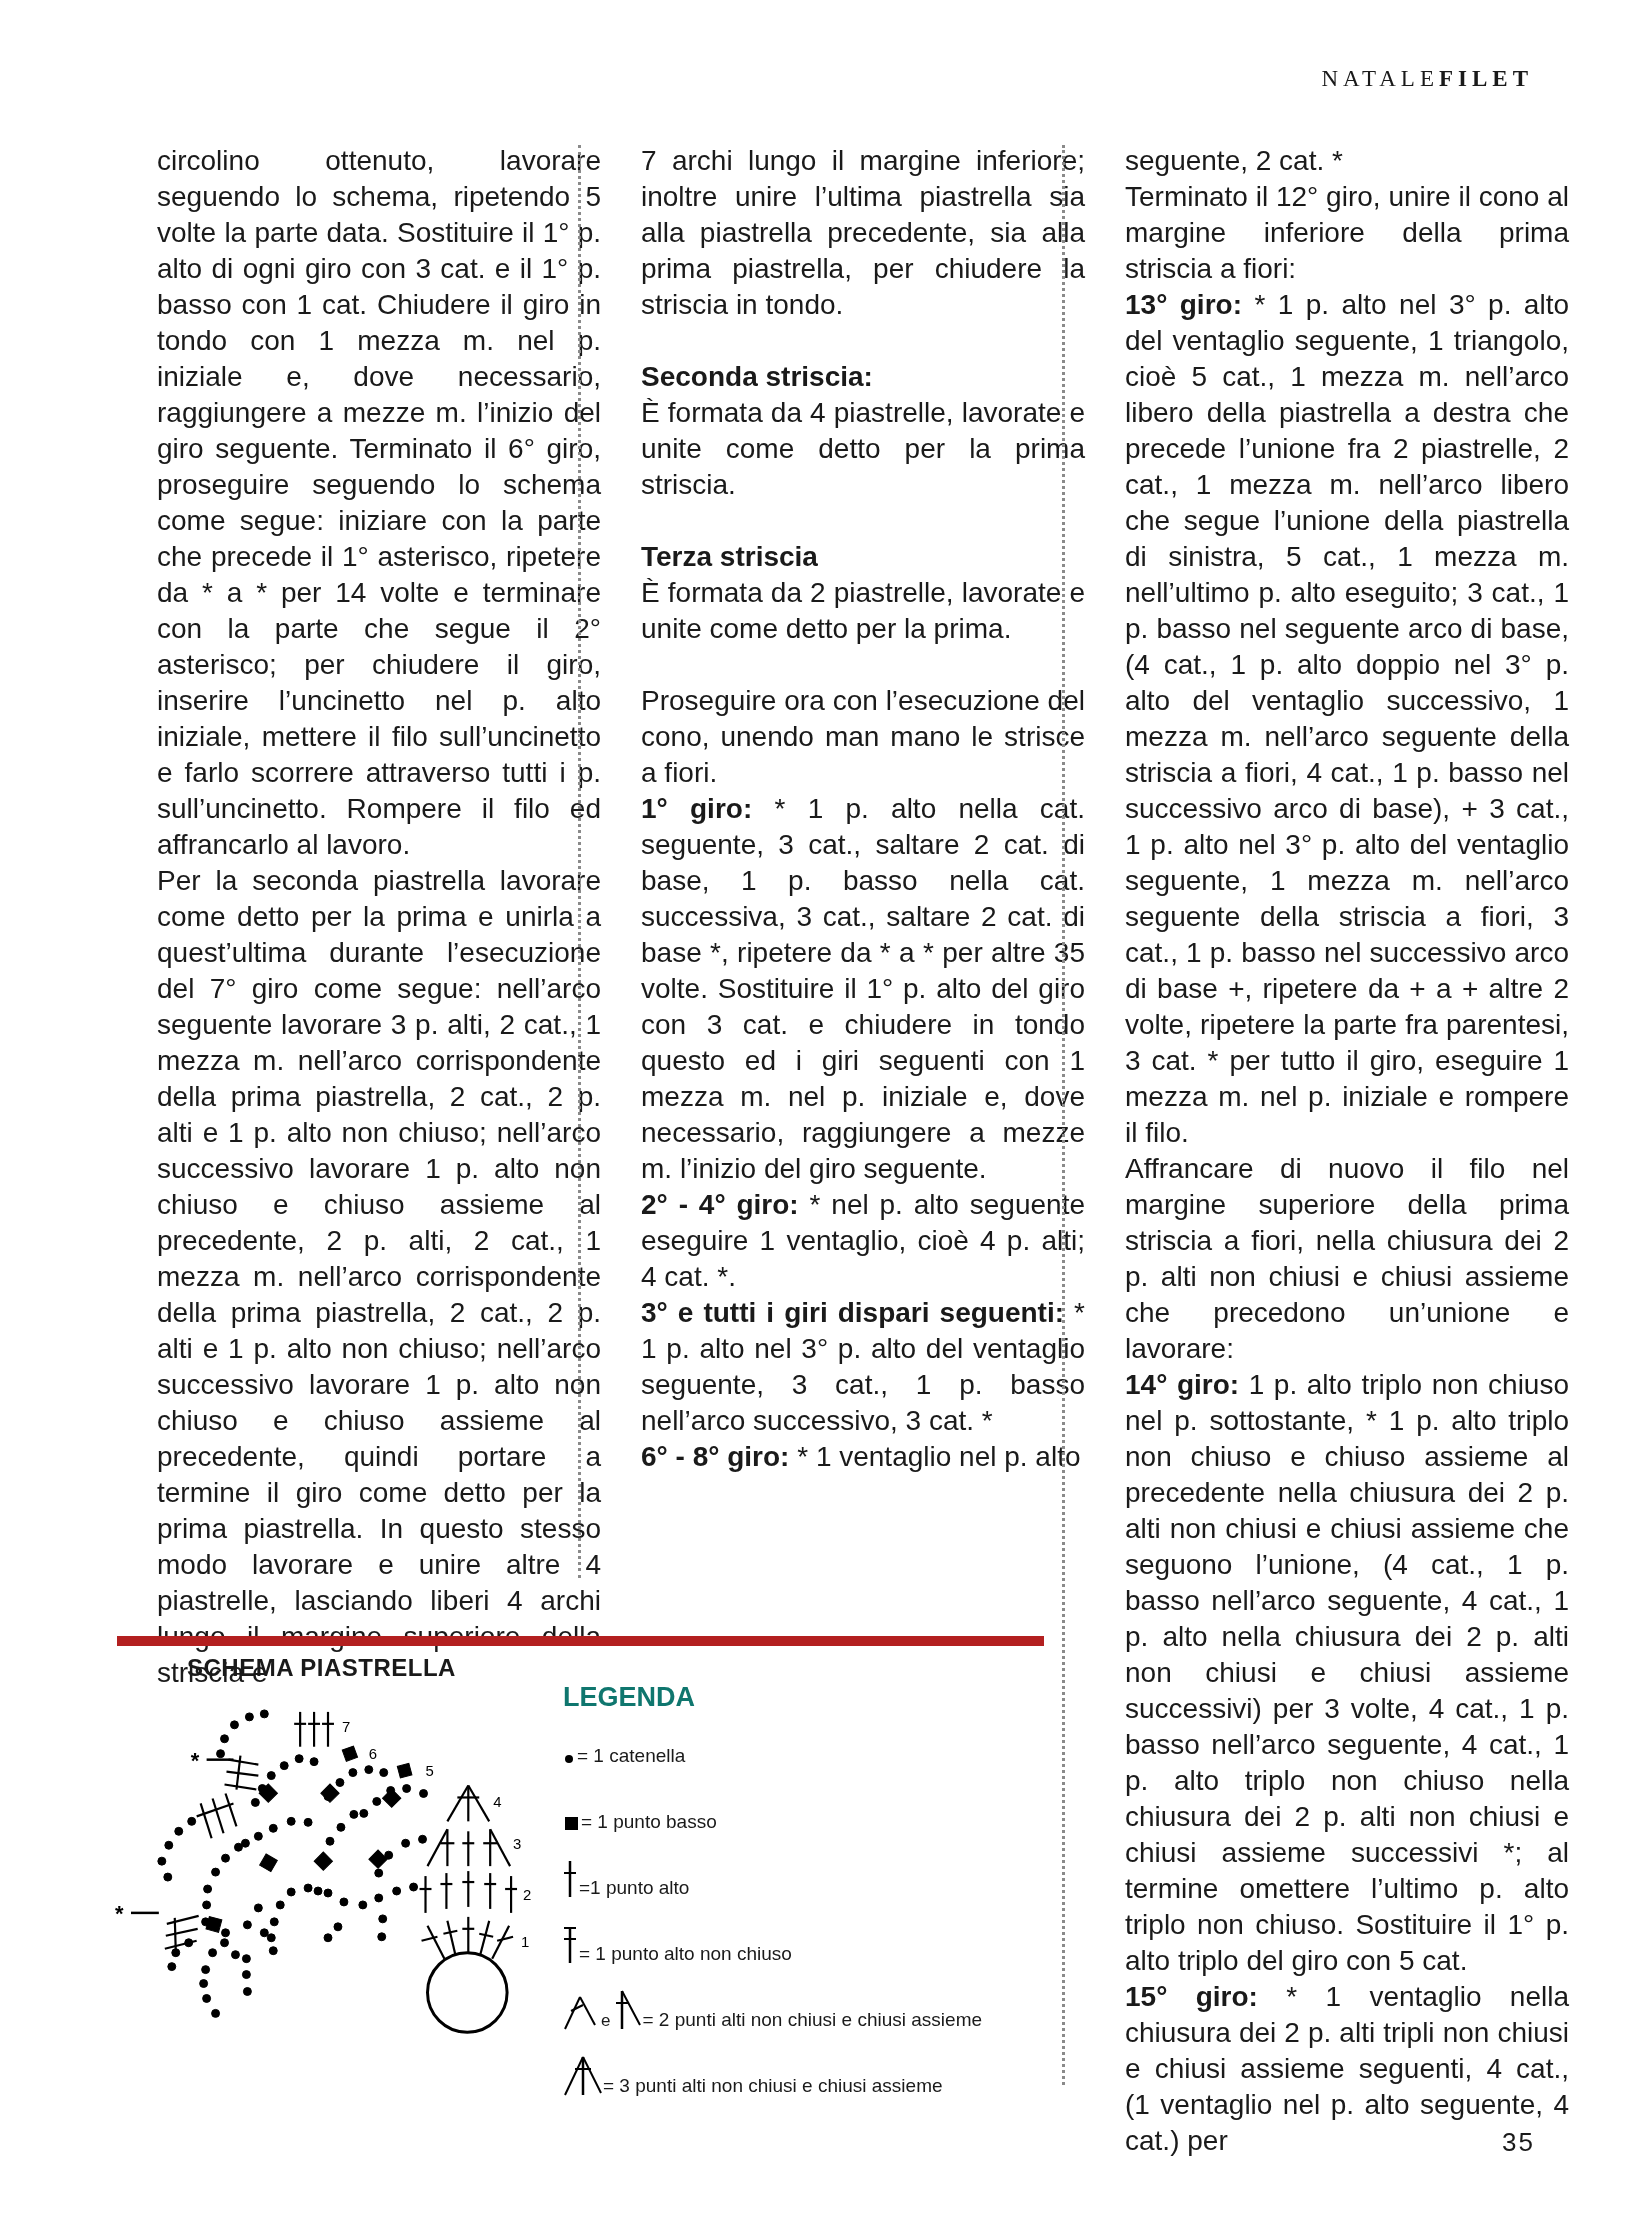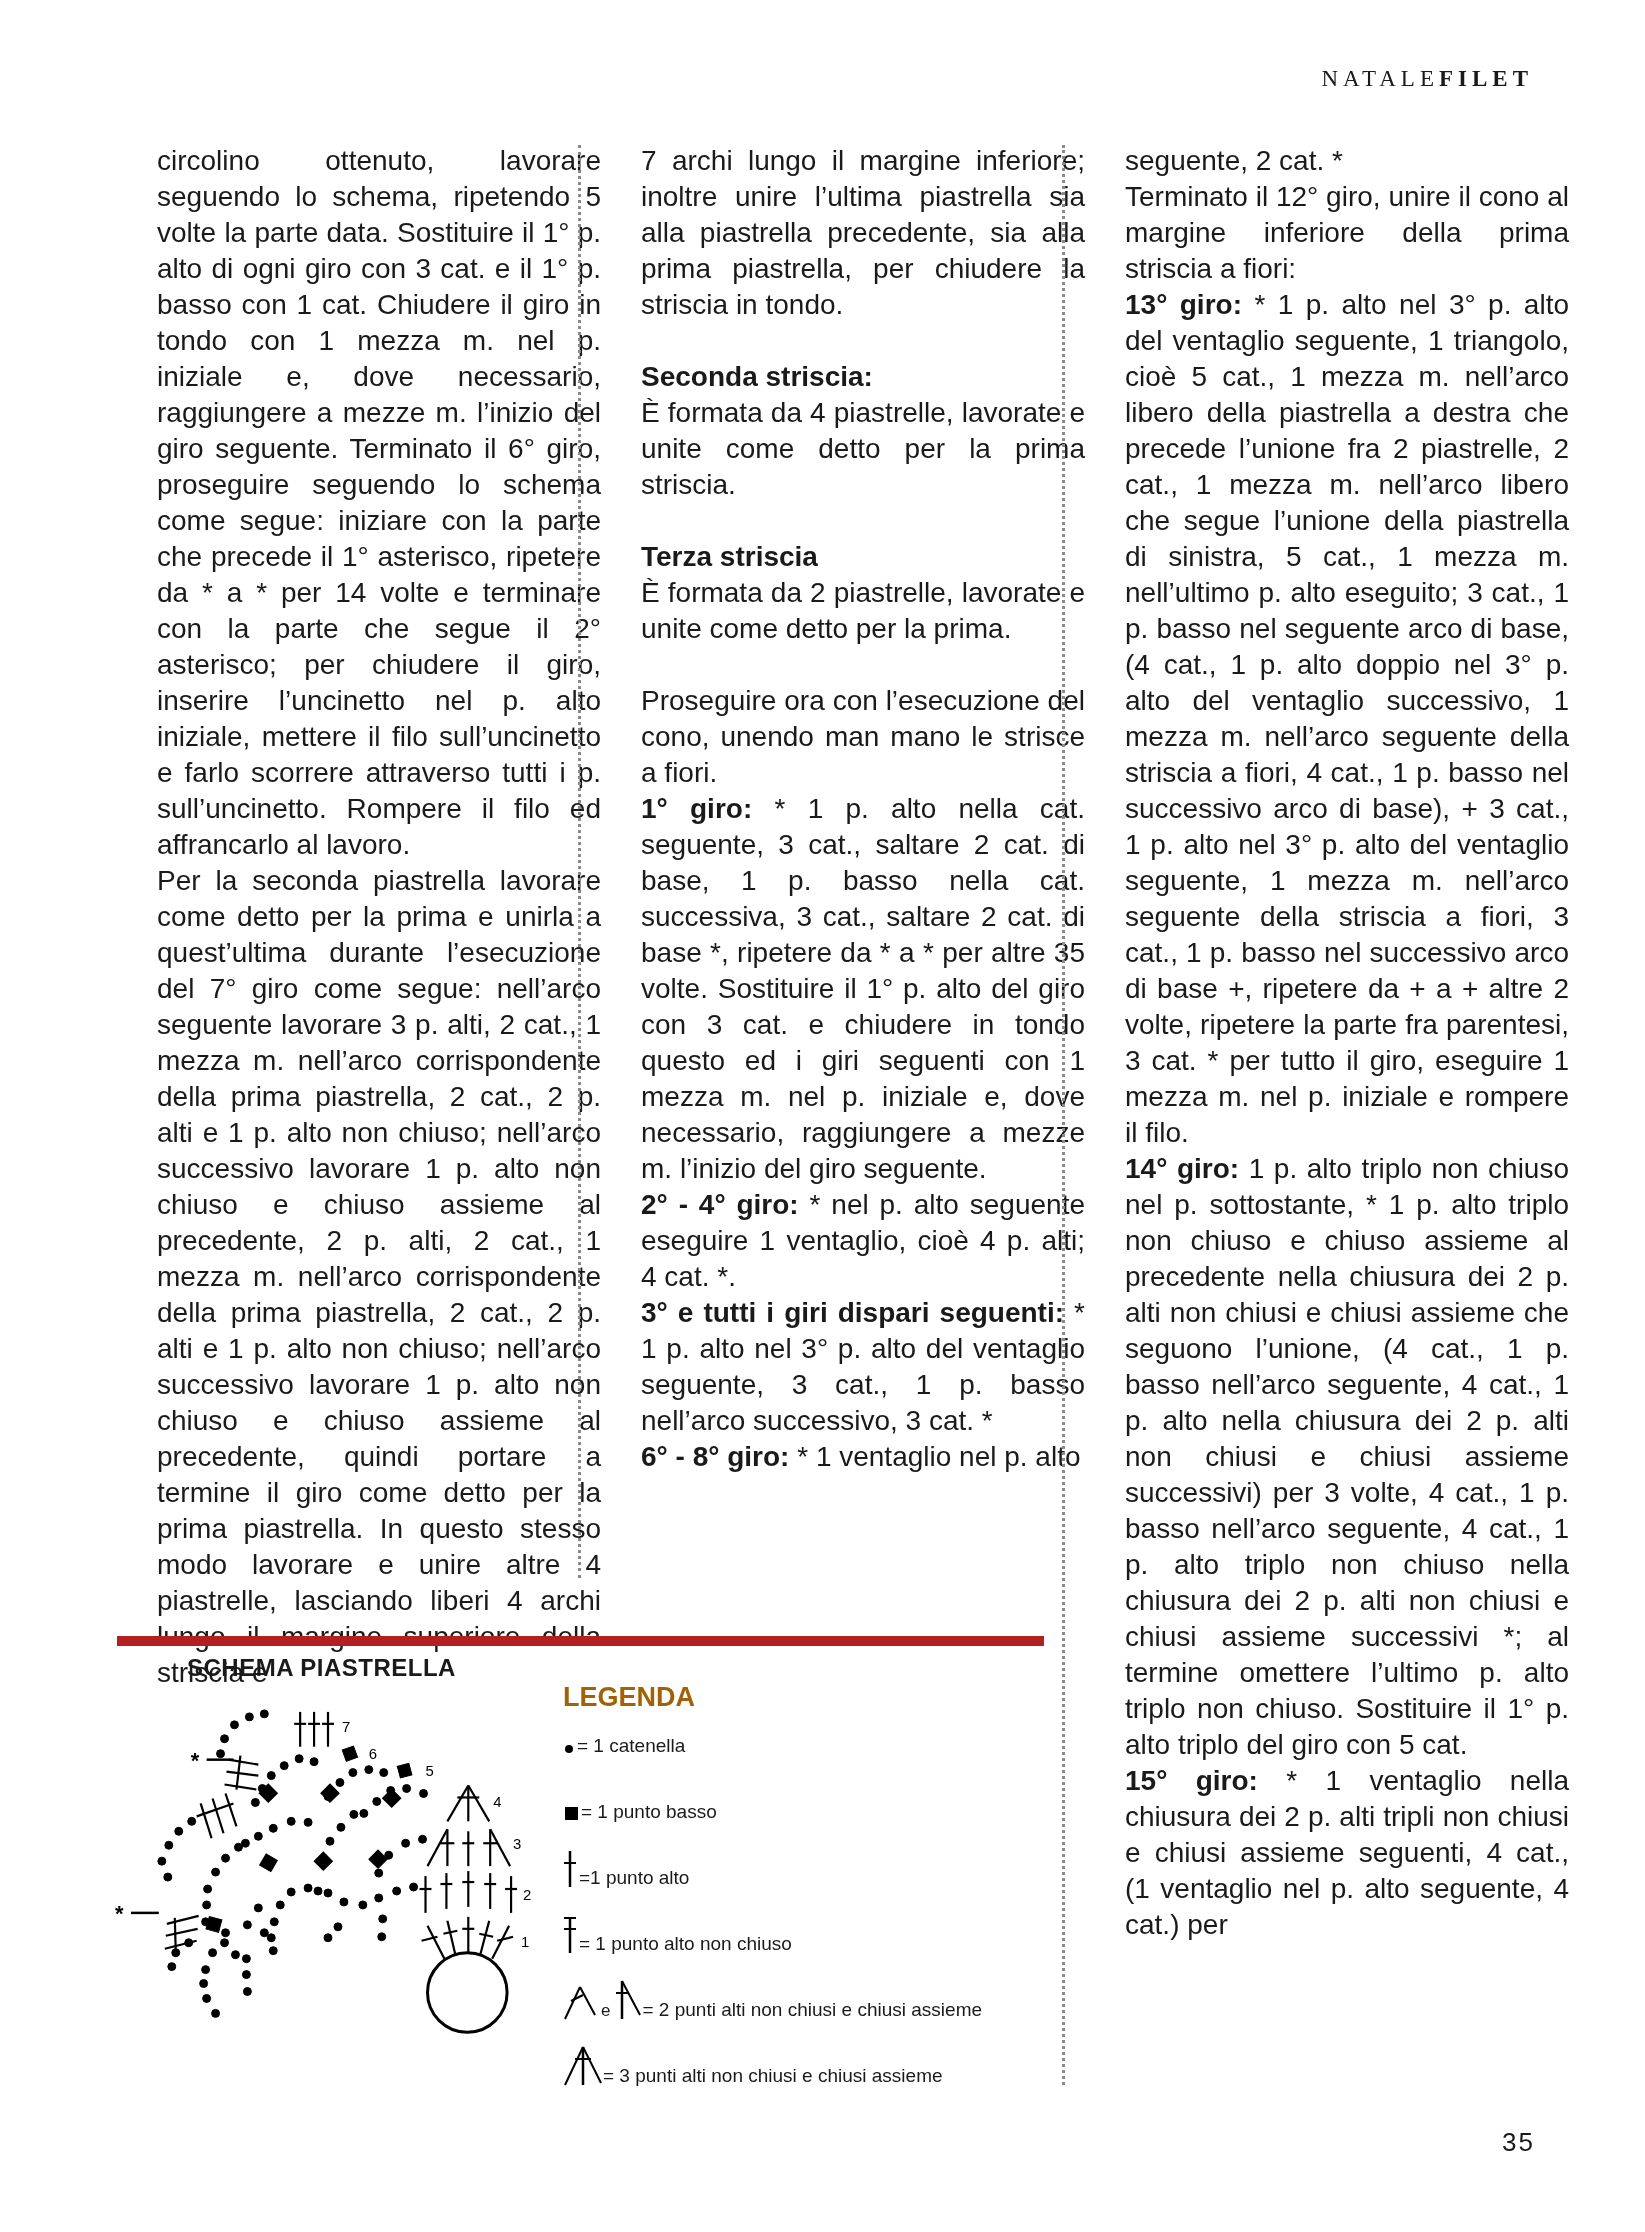--- a/index.html
+++ b/index.html
@@ -15,21 +15,21 @@
   .col1 { left: 117px; width: 444px; }
   .col2 { left: 601px; width: 444px; }
   .col3 { left: 1085px; width: 444px; }
   .divider { position: absolute; width: 0; border-left: 3px dotted #8a8a8a; }
   .div1 { left: 578px; top: 145px; height: 1433px; }
   .div2 { left: 1062px; top: 145px; height: 1940px; }
   .redbar { position: absolute; left: 117px; top: 1636px; width: 927px; height: 10px; background: #b32020; }
   .schema-title { position: absolute; left: 187px; top: 1654px; font-size: 24px; font-weight: bold; letter-spacing: 0.5px; }
   .diagram { position: absolute; left: 109px; top: 1692px; width: 438px; height: 398px; }
   .legend { position: absolute; left: 563px; top: 1682px; width: 498px; }
-  .legend-title { font-size: 27px; font-weight: bold; color: #a16207; margin-bottom: 4px; }
+  .legend-title { font-size: 27px; font-weight: bold; color: #0f766e; margin-bottom: 14px; }
   .legend-row { display: flex; align-items: flex-end; font-size: 19px; height: 66px; }
   .legend-row svg { flex: 0 0 auto; }
   .pagenum { position: absolute; right: 111px; top: 2127px; font-size: 26px; letter-spacing: 2px; }
 </style>
 </head>
 <body>
 
 <div class="header">
   <span class="thin">NATALE</span><span class="bold">FILET</span>
 </div>
@@ -56,20 +56,21 @@
   <p><b>3° e tutti i giri dispari seguenti:</b><span> * 1 p. alto nel 3° p. alto del ventaglio seguente, 3 cat., 1 p. basso nell’arco successivo, 3 cat. *</span></p>
   <p><b>6° - 8° giro:</b><span> * 1 ventaglio nel p. alto</span></p>
 </div>
 
 <div class="divider div2"></div>
 
 <div class="col col3">
   <p>seguente, 2 cat. *</p>
   <p>Terminato il 12° giro, unire il cono al margine inferiore della prima striscia a fiori:</p>
   <p><b>13° giro:</b><span> * 1 p. alto nel 3° p. alto del ventaglio seguente, 1 triangolo, cioè 5 cat., 1 mezza m. nell’arco libero della piastrella a destra che precede l’unione fra 2 piastrelle, 2 cat., 1 mezza m. nell’arco libero che segue l’unione della piastrella di sinistra, 5 cat., 1 mezza m. nell’ultimo p. alto eseguito; 3 cat., 1 p. basso nel seguente arco di base, (4 cat., 1 p. alto doppio nel 3° p. alto del ventaglio successivo, 1 mezza m. nell’arco seguente della striscia a fiori, 4 cat., 1 p. basso nel successivo arco di base), + 3 cat., 1 p. alto nel 3° p. alto del ventaglio seguente, 1 mezza m. nell’arco seguente della striscia a fiori, 3 cat., 1 p. basso nel successivo arco di base +, ripetere da + a + altre 2 volte, ripetere la parte fra parentesi, 3 cat. * per tutto il giro, eseguire 1 mezza m. nel p. iniziale e rompere il filo.</span></p>
+  <p>Affrancare di nuovo il filo nel margine superiore della prima striscia a fiori, nella chiusura dei 2 p. alti non chiusi e chiusi assieme che precedono un’unione e lavorare:</p>
   <p><b>14° giro:</b><span> 1 p. alto triplo non chiuso nel p. sottostante, * 1 p. alto triplo non chiuso e chiuso assieme al precedente nella chiusura dei 2 p. alti non chiusi e chiusi assieme che seguono l’unione, (4 cat., 1 p. basso nell’arco seguente, 4 cat., 1 p. alto nella chiusura dei 2 p. alti non chiusi e chiusi assieme successivi) per 3 volte, 4 cat., 1 p. basso nell’arco seguente, 4 cat., 1 p. alto triplo non chiuso nella chiusura dei 2 p. alti non chiusi e chiusi assieme successivi *; al termine omettere l’ultimo p. alto triplo non chiuso. Sostituire il 1° p. alto triplo del giro con 5 cat.</span></p>
   <p><b>15° giro:</b><span> * 1 ventaglio nella chiusura dei 2 p. alti tripli non chiusi e chiusi assieme seguenti, 4 cat., (1 ventaglio nel p. alto seguente, 4 cat.) per</span></p>
 </div>
 
 <div class="redbar"></div>
 <div class="schema-title">SCHEMA PIASTRELLA</div>
 
 <svg class="diagram" viewBox="0 0 440 400" width="438" height="398">
   <g fill="#000" stroke="#000">
 

